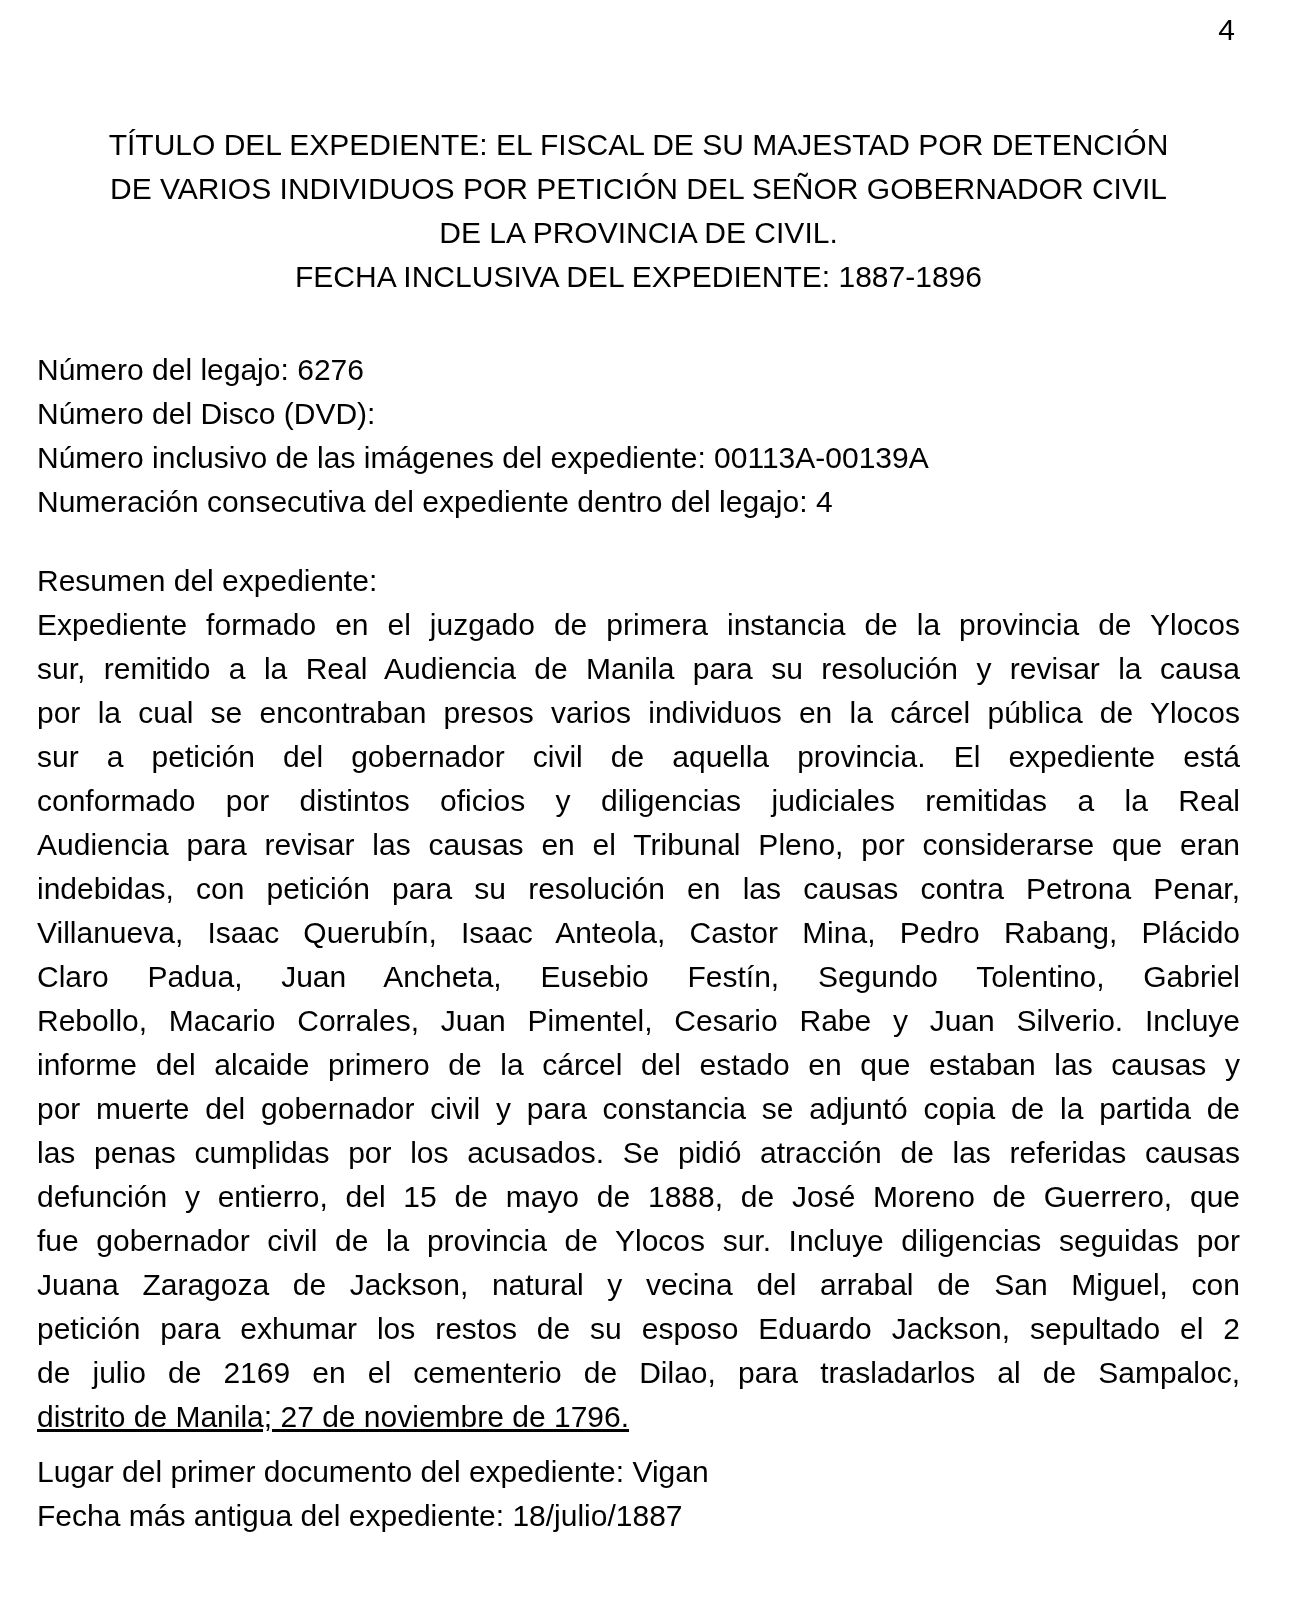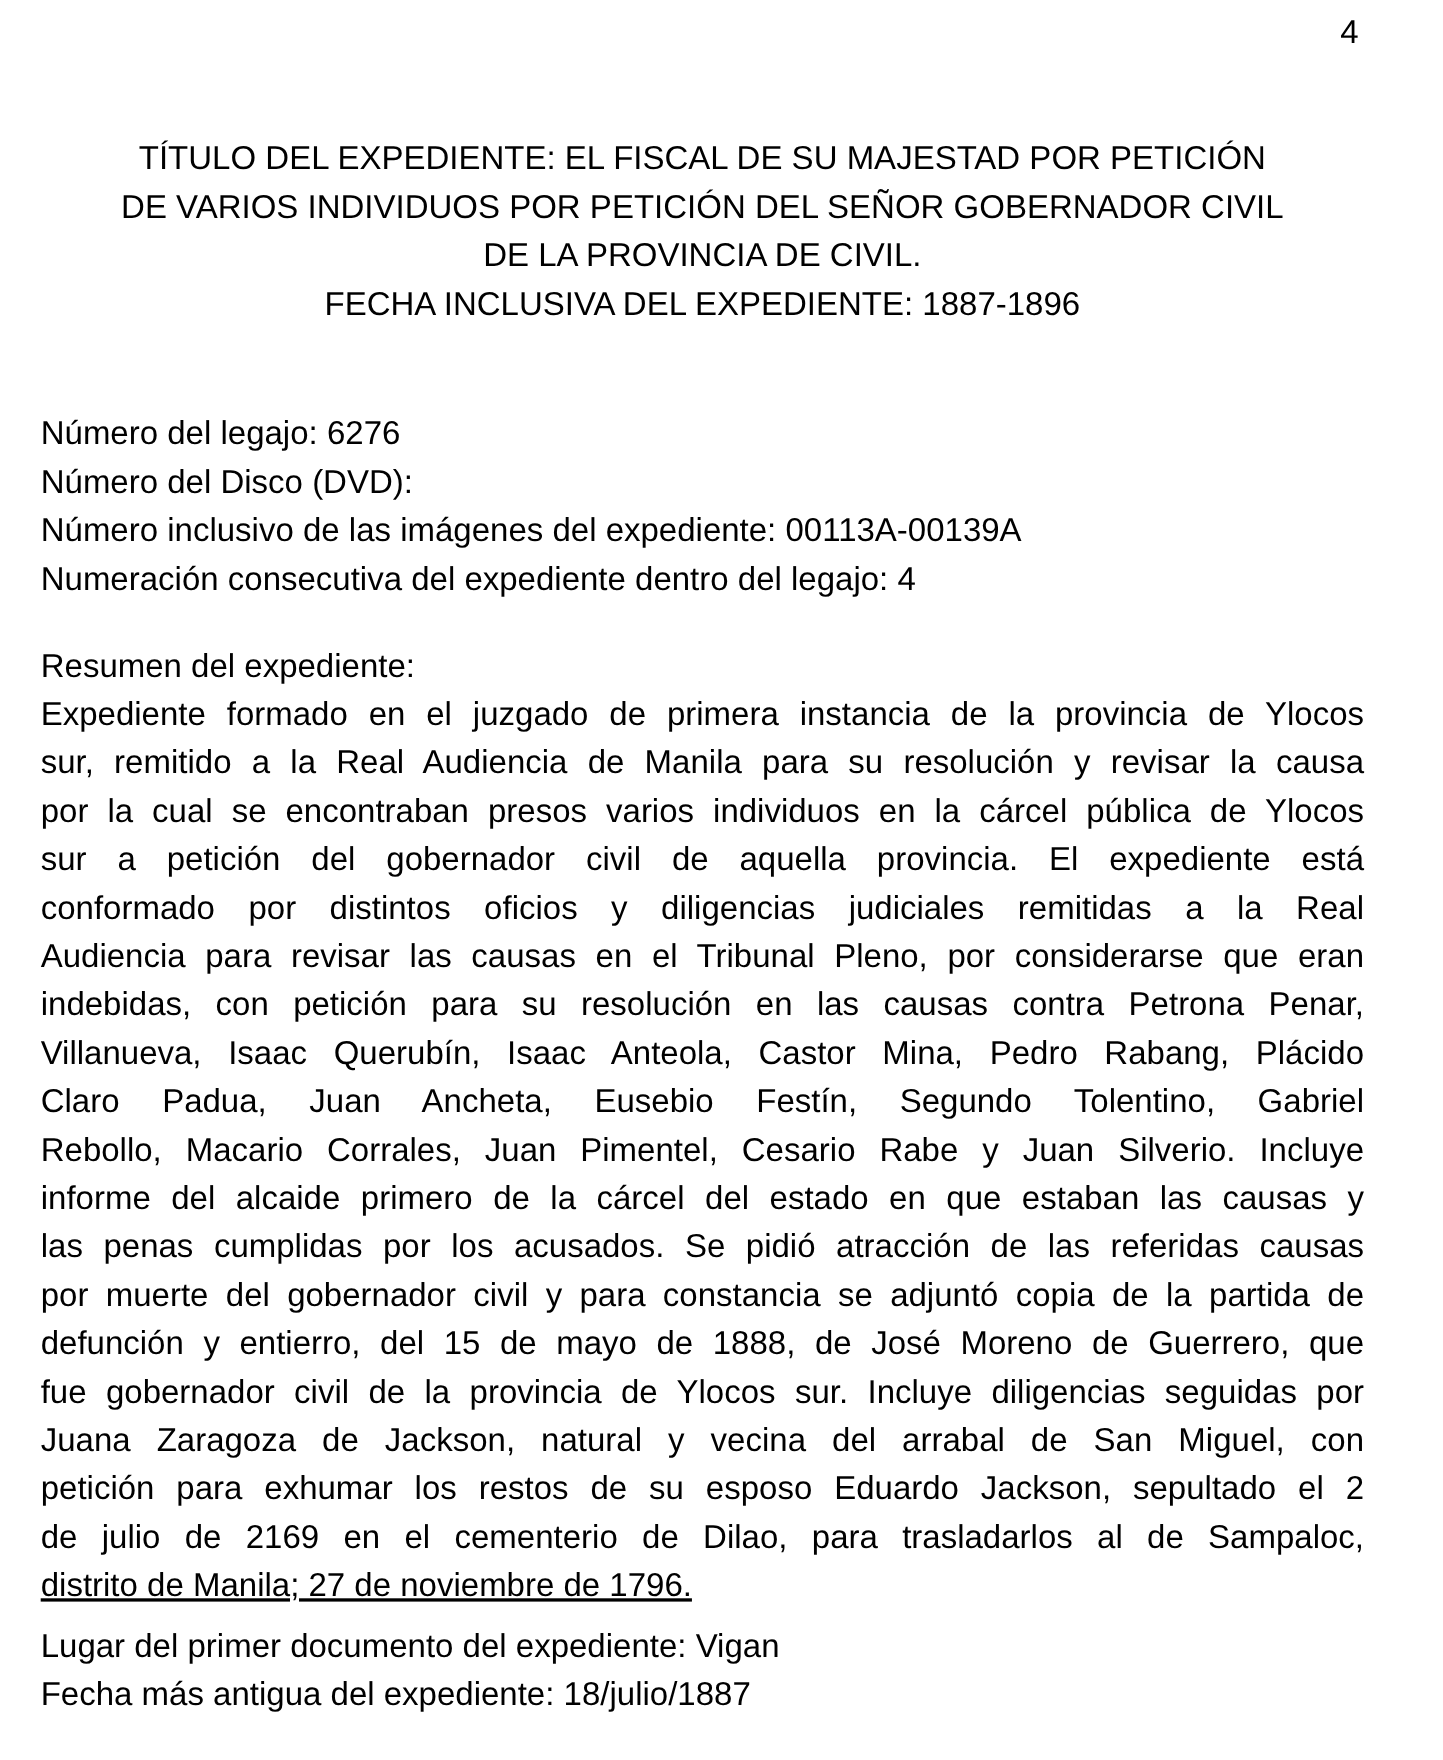--- a/index.html
+++ b/index.html
@@ -21,21 +21,21 @@
     line-height: 44px;
     padding: 123px 72px 0 37px;
   }
   .page-number {
     position: absolute;
     top: 8px;
     right: 77px;
     line-height: 44px;
   }
   .title-block { text-align: center; }
-  .meta-block { margin-top: 74px; }
+  .meta-block { margin-top: 49px; }
   .summary-heading { margin-top: 35px; }
   .footer-block { margin-top: 11px; }
   .field-label { white-space: nowrap; }
   .field-value { margin-left: 0.28em; }
   .field-value:empty { display: none; }
   .par-line {
     text-align: justify;
     text-align-last: justify;
     -moz-text-align-last: justify;
   }
@@ -46,21 +46,21 @@
   }
 </style>
 </head>
 <body>
 
 <div class="page">
 
   <div class="page-number">4</div>
 
   <div class="title-block">
-      <div class="title-line">TÍTULO DEL EXPEDIENTE: EL FISCAL DE SU MAJESTAD POR PETICIÓN</div>
+      <div class="title-line">TÍTULO DEL EXPEDIENTE: EL FISCAL DE SU MAJESTAD POR DETENCIÓN</div>
       <div class="title-line">DE VARIOS INDIVIDUOS POR PETICIÓN DEL SEÑOR GOBERNADOR CIVIL</div>
       <div class="title-line">DE LA PROVINCIA DE CIVIL.</div>
       <div class="title-line is-last">FECHA INCLUSIVA DEL EXPEDIENTE: 1887-1896</div>
     </div>
 
   <div class="meta-block">
       <div class="meta-row"><span class="field-label">Número del legajo:</span><span class="field-value">6276</span></div>
       <div class="meta-row"><span class="field-label">Número del Disco (DVD):</span></div>
       <div class="meta-row"><span class="field-label">Número inclusivo de las imágenes del expediente:</span><span class="field-value">00113A-00139A</span></div>
       <div class="meta-row"><span class="field-label">Numeración consecutiva del expediente dentro del legajo:</span><span class="field-value">4</span></div>
@@ -73,22 +73,22 @@
       <div class="par-line">sur, remitido a la Real Audiencia de Manila para su resolución y revisar la causa</div>
       <div class="par-line">por la cual se encontraban presos varios individuos en la cárcel pública de Ylocos</div>
       <div class="par-line">sur a petición del gobernador civil de aquella provincia. El expediente está</div>
       <div class="par-line">conformado por distintos oficios y diligencias judiciales remitidas a la Real</div>
       <div class="par-line">Audiencia para revisar las causas en el Tribunal Pleno, por considerarse que eran</div>
       <div class="par-line">indebidas, con petición para su resolución en las causas contra Petrona Penar,</div>
       <div class="par-line">Villanueva, Isaac Querubín, Isaac Anteola, Castor Mina, Pedro Rabang, Plácido</div>
       <div class="par-line">Claro Padua, Juan Ancheta, Eusebio Festín, Segundo Tolentino, Gabriel</div>
       <div class="par-line">Rebollo, Macario Corrales, Juan Pimentel, Cesario Rabe y Juan Silverio. Incluye</div>
       <div class="par-line">informe del alcaide primero de la cárcel del estado en que estaban las causas y</div>
+      <div class="par-line">por muerte del gobernador civil y para constancia se adjuntó copia de la partida de</div>
       <div class="par-line">las penas cumplidas por los acusados. Se pidió atracción de las referidas causas</div>
-      <div class="par-line">por muerte del gobernador civil y para constancia se adjuntó copia de la partida de</div>
       <div class="par-line">defunción y entierro, del 15 de mayo de 1888, de José Moreno de Guerrero, que</div>
       <div class="par-line">fue gobernador civil de la provincia de Ylocos sur. Incluye diligencias seguidas por</div>
       <div class="par-line">Juana Zaragoza de Jackson, natural y vecina del arrabal de San Miguel, con</div>
       <div class="par-line">petición para exhumar los restos de su esposo Eduardo Jackson, sepultado el 2</div>
       <div class="par-line">de julio de 2169 en el cementerio de Dilao, para trasladarlos al de Sampaloc,</div>
       <div class="par-line is-last">distrito de Manila; 27 de noviembre de 1796.</div>
     </div>
 
   <div class="footer-block">
       <div class="meta-row"><span class="field-label">Lugar del primer documento del expediente:</span><span class="field-value">Vigan</span></div>

